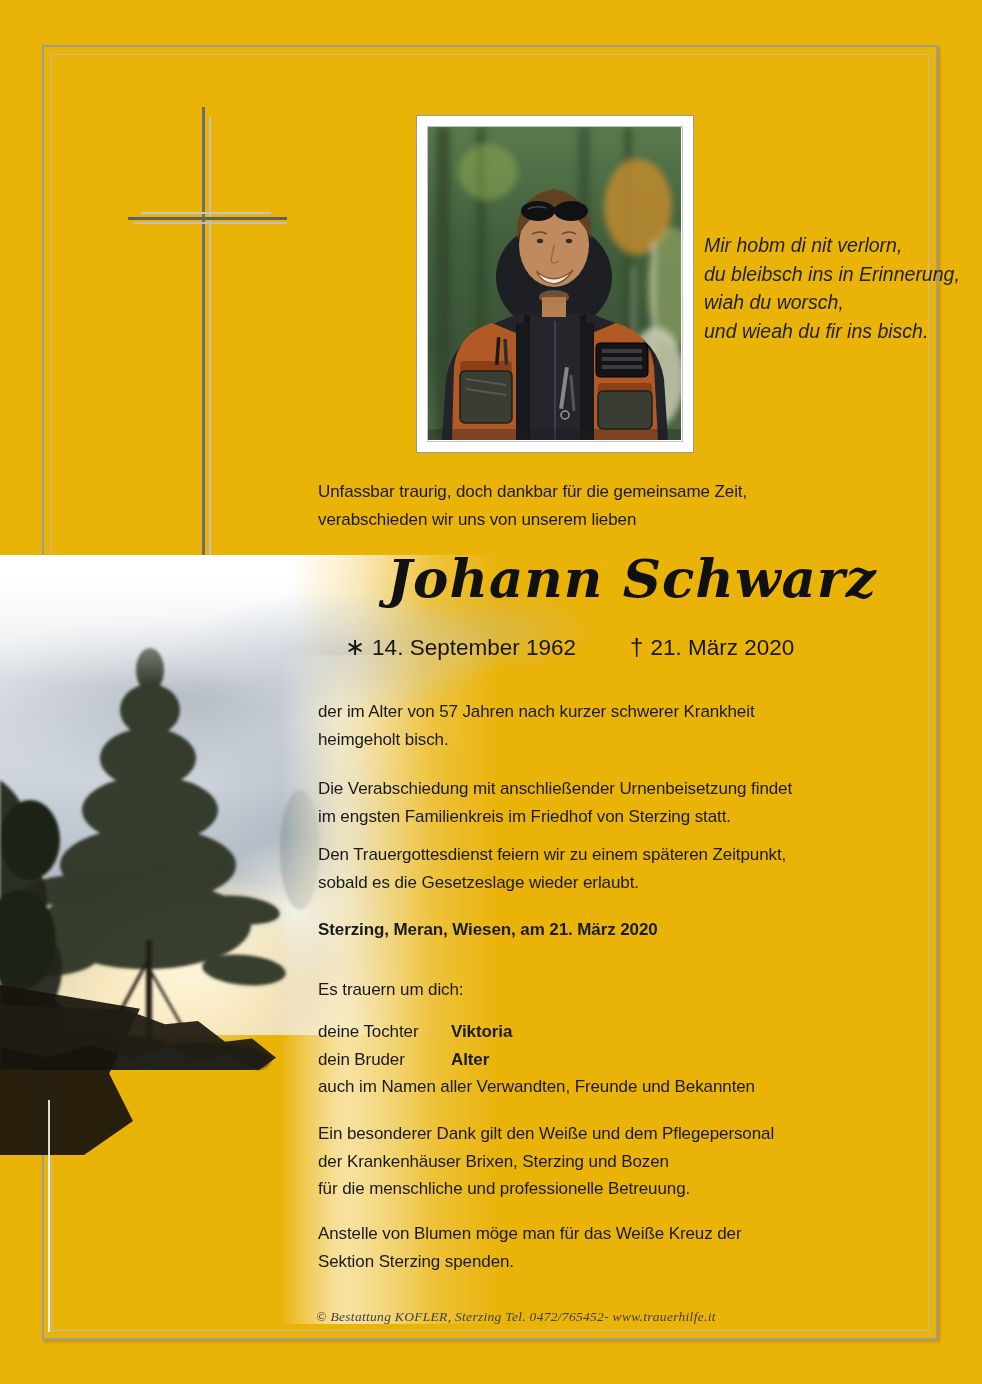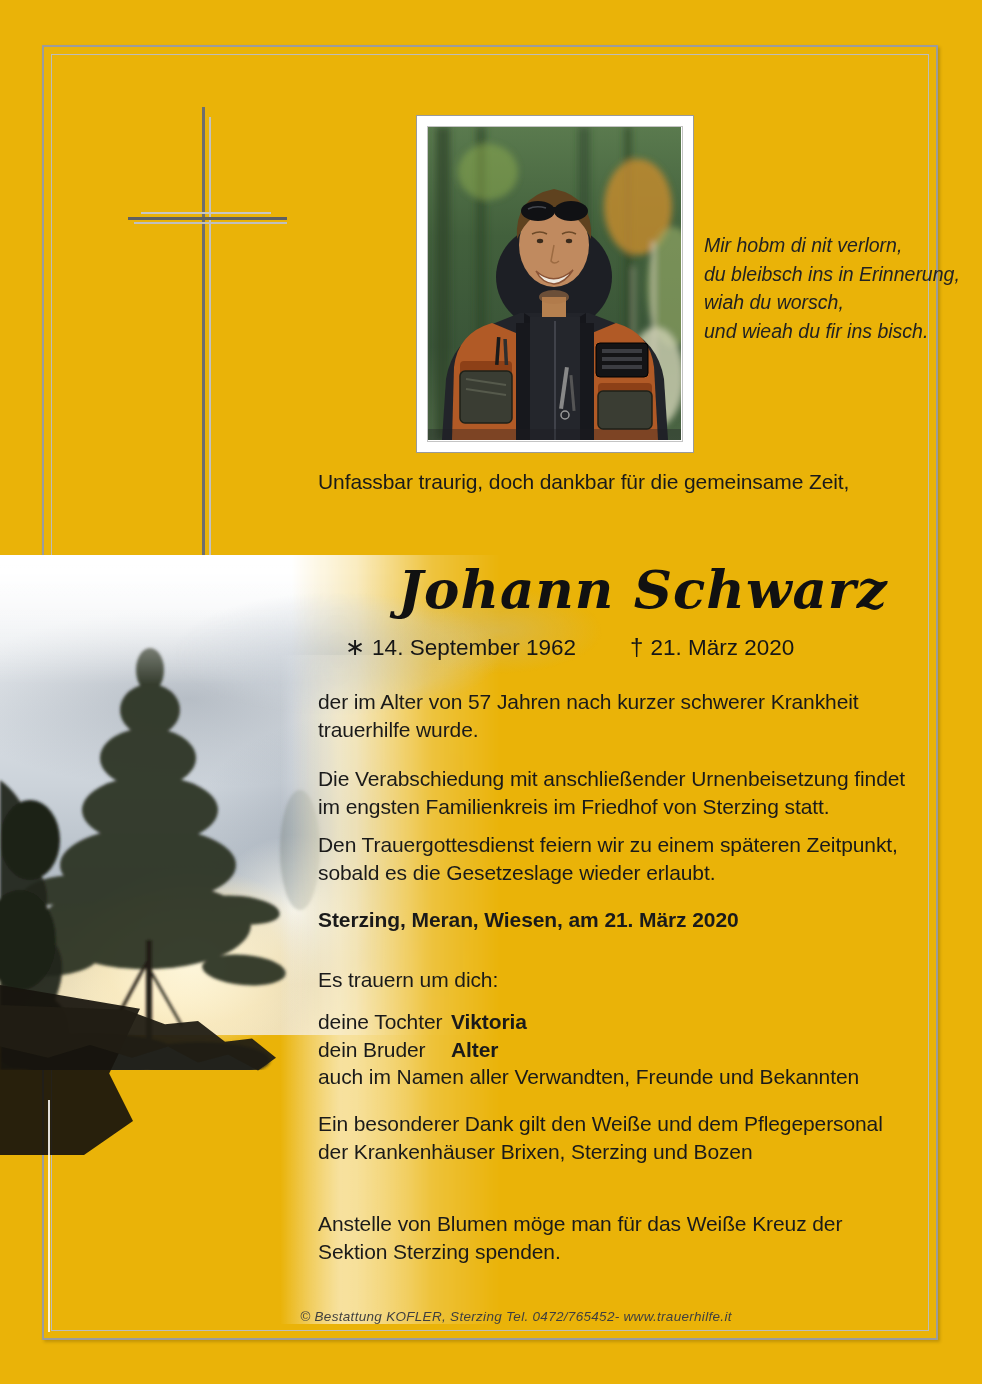--- a/index.html
+++ b/index.html
@@ -57,35 +57,35 @@
   .cross .h-light-top{left:141px;top:212px;width:130px;height:2px;background:#c6c6c6;}
   .cross .h-dark{left:128px;top:217px;width:159px;height:2.5px;background:#606060;}
   .cross .h-light-bot{left:134px;top:222px;width:153px;height:2px;background:#bfbfbf;}
   .cross{z-index:4;}
   
   .photo-frame{position:absolute;left:416px;top:115px;width:278px;height:338px;z-index:4;
     background:#fff;border:1.5px solid #9a9a9a;box-sizing:border-box;padding:10px;}
   .photo-mat{width:100%;height:100%;border:1px solid #c4c4c4;box-sizing:border-box;overflow:hidden;}
   .photo-mat svg{display:block;}
   
-  .txt{position:absolute;left:318px;font-size:21px;line-height:27.5px;letter-spacing:-.1px;z-index:5;}
+  .txt{position:absolute;left:318px;font-size:17px;line-height:27.5px;letter-spacing:-.1px;z-index:5;margin-top:10px;}
   .poem{position:absolute;left:704px;top:231px;font-size:19.5px;line-height:28.5px;
     font-style:italic;color:#222;z-index:5;}
   .poem div{white-space:nowrap;}
-  .name{position:absolute;left:382px;top:540px;margin:16px;z-index:5;
+  .name{position:absolute;left:382px;top:540px;margin:5px;z-index:5;
     font-family:"DejaVu Serif","Liberation Serif",serif;font-style:italic;font-weight:bold;
     font-size:53px;line-height:66px;letter-spacing:1px;color:#111;}
   .dates{position:absolute;left:345px;top:633px;display:flex;gap:54px;z-index:5;
     font-size:22.5px;color:#161616;}
   .dates .sym{font-size:24px;margin-right:7px;}
   .bold{font-weight:bold;}
   .mourners .relation{display:inline-block;width:133px;}
   .mourners .mname{font-weight:bold;}
   .footer{position:absolute;left:0;right:0;top:1309px;text-align:center;padding-left:30px;z-index:5;
-    font-family:Liberation Sans, sans-serif;font-style:italic;font-size:13.5px;
+    font-family:Liberation Serif, serif;font-style:italic;font-size:13.5px;
     letter-spacing:.3px;color:#3f3f3f;margin-left:20px;}
 </style>
 </head>
 <body>
 
 <div class="page">
 
   <div class="frame-outer"></div>
   <div class="frame-inner"></div>
 
@@ -209,36 +209,37 @@
 
   <div class="poem">
     <div>Mir hobm di nit verlorn,</div>
     <div>du bleibsch ins in Erinnerung,</div>
     <div>wiah du worsch,</div>
     <div>und wieah du fir ins bisch.</div>
   </div>
 
   <div class="txt" style="top:468px;">
     <div>Unfassbar traurig, doch dankbar für die gemeinsame Zeit,</div>
+    <div>verabschieden wir uns von unserem lieben</div>
   </div>
 
   <h1 class="name">Johann Schwarz</h1>
 
   <div class="dates">
     <span>
       <span class="sym">∗</span><span>14. September 1962</span>
     </span>
     <span>
       <span class="sym">†</span><span>21. März 2020</span>
     </span>
   </div>
 
   <div class="txt" style="top:688px;">
     <div>der im Alter von 57 Jahren nach kurzer schwerer Krankheit</div>
-    <div>trauerhilfe wurde.</div>
+    <div>heimgeholt bisch.</div>
   </div>
   <div class="txt" style="top:765px;">
     <div>Die Verabschiedung mit anschließender Urnenbeisetzung findet</div>
     <div>im engsten Familienkreis im Friedhof von Sterzing statt.</div>
   </div>
   <div class="txt" style="top:831px;">
     <div>Den Trauergottesdienst feiern wir zu einem späteren Zeitpunkt,</div>
     <div>sobald es die Gesetzeslage wieder erlaubt.</div>
   </div>
 
@@ -251,20 +252,21 @@
     </div>
     <div>
       <span class="relation">dein Bruder</span><span class="mname">Alter</span>
     </div>
     <div>auch im Namen aller Verwandten, Freunde und Bekannten</div>
   </div>
 
   <div class="txt" style="top:1110px;">
     <div>Ein besonderer Dank gilt den Weiße und dem Pflegepersonal</div>
     <div>der Krankenhäuser Brixen, Sterzing und Bozen</div>
+    <div>für die menschliche und professionelle Betreuung.</div>
   </div>
 
   <div class="txt" style="top:1210px;">
     <div>Anstelle von Blumen möge man für das Weiße Kreuz der</div>
     <div>Sektion Sterzing spenden.</div>
   </div>
 
   <div class="footer">© Bestattung KOFLER, Sterzing  Tel. 0472/765452- www.trauerhilfe.it</div>
 
 </div>

